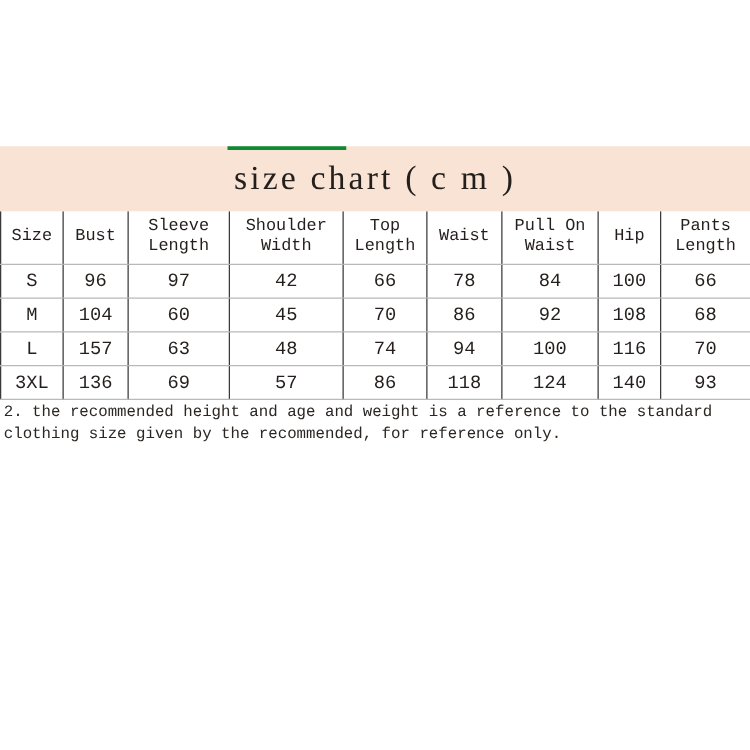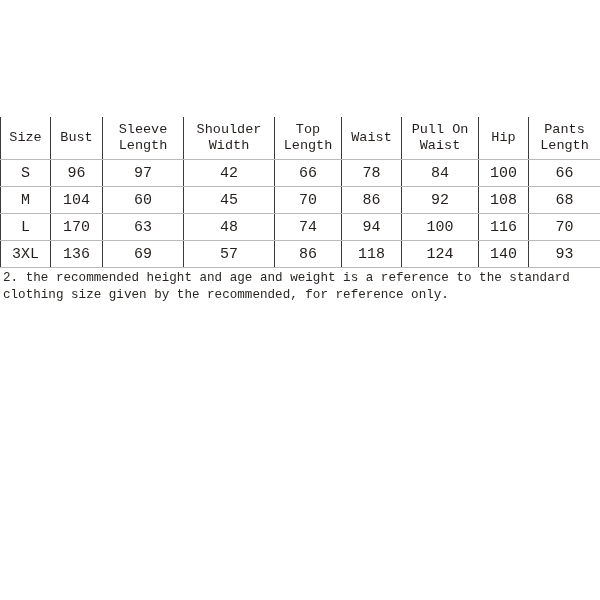--- a/index.html
+++ b/index.html
@@ -131,20 +131,24 @@
     height: 100px;
   }
 </style>
 </head>
 <body>
 
 <div class="page">
 
   <div class="top-blank"></div>
 
+  <div class="banner" style="background: rgb(249, 227, 213);">
+    <div class="green-rule" style="background: rgb(14, 138, 53);"></div>
+    <div class="banner-title">size chart ( c m )</div>
+  </div>
 
   <table class="size-table">
     <colgroup>
       <col class="c0">
         <col class="c1">
         <col class="c2">
         <col class="c3">
         <col class="c4">
       <col class="c5">
         <col class="c6">
@@ -182,21 +186,21 @@
           <td>60</td>
           <td>45</td>
           <td>70</td>
           <td>86</td>
           <td>92</td>
           <td>108</td>
           <td>68</td>
         </tr>
         <tr>
           <td class="size-cell">L</td>
-          <td>170</td>
+          <td>157</td>
           <td>63</td>
           <td>48</td>
           <td>74</td>
           <td>94</td>
           <td>100</td>
           <td>116</td>
           <td>70</td>
         </tr>
         <tr>
           <td class="size-cell">3XL</td>

